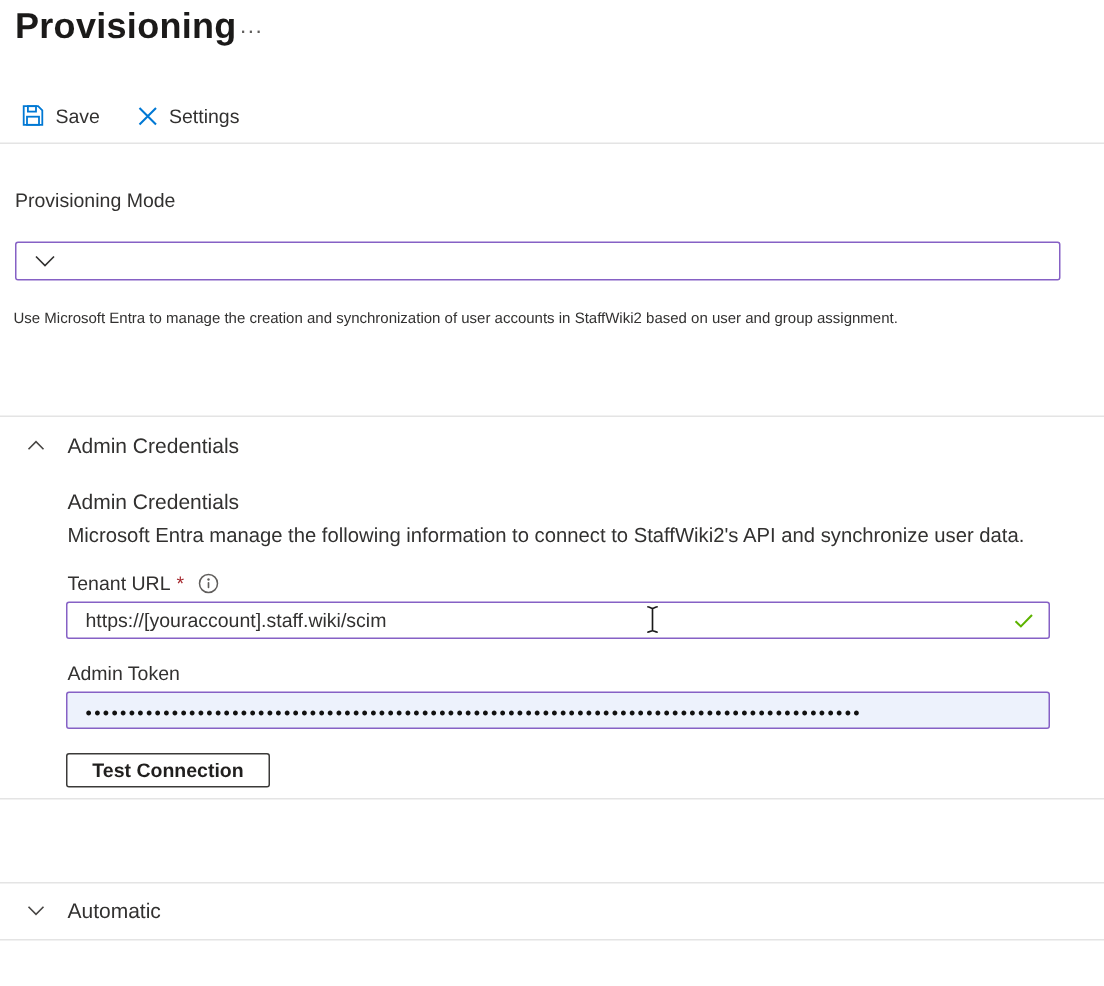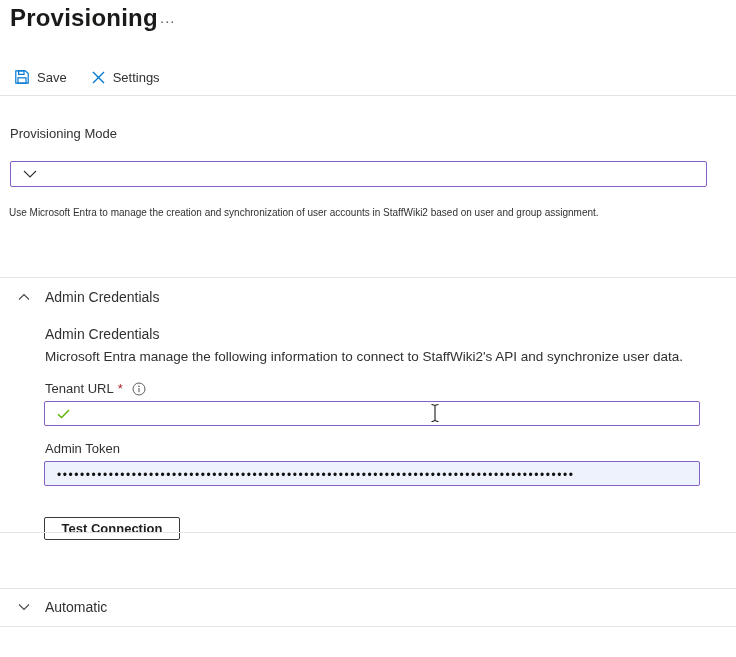--- a/index.html
+++ b/index.html
@@ -46,21 +46,21 @@
   .text-input {
     left: 44px; width: 656px; height: 25px;
     border: 1px solid #8661c5; border-radius: 2px; background: #fff;
     display: flex; align-items: center; padding: 0 10px 0 12px;
     font-size: 13px; color: #323130;
   }
   .text-input .t-val { flex: 1; white-space: nowrap; overflow: hidden; }
   .secret-input { background: #edf2fc; }
   .secret-input .t-val { letter-spacing: 1.55px; font-size: 12px; color: #111; margin-top: 2px; }
   .btn {
-    left: 44px; top: 517px; width: 136px; height: 23px;
+    left: 44px; top: 502px; width: 136px; height: 23px;
     background: #fff; border: 1px solid #3b3a39; border-radius: 2px;
     font-size: 13px; font-weight: 700; color: #201f1e;
     display: flex; align-items: center; justify-content: center; cursor: pointer;
   }
   .cursor-ibeam { left: 430px; top: 403px; pointer-events: none; }
 </style>
 </head>
 <body>
 
 <div class="abs page-title">Provisioning</div>
@@ -119,20 +119,21 @@
   <span class="req">*</span>
   <span class="info-icon">
     <svg width="14" height="14" viewBox="0 0 14 14">
       <circle cx="7" cy="7" r="6" fill="none" stroke="#605e5c" stroke-width="1"></circle>
       <circle cx="7" cy="4.3" r="0.8" fill="#605e5c"></circle>
       <rect x="6.45" y="6" width="1.1" height="4.2" rx="0.5" fill="#605e5c"></rect>
     </svg>
   </span>
 </div>
 <div class="abs text-input" style="top:401px">
+  <span class="t-val">https://[youraccount].staff.wiki/scim</span>
   <span style="display:inline-flex">
     <svg width="13" height="10" viewBox="0 0 13 10">
       <path d="M1 5.2 L4.6 8.6 L12 1" fill="none" stroke="#5db300" stroke-width="1.4"></path>
     </svg>
   </span>
 </div>
 
 <div class="abs cursor-ibeam">
   <svg width="10" height="20" viewBox="0 0 10 20">
     <path d="M5 2.5 V17.5 M1.5 1.5 C3.2 1.5 4 2.5 5 2.5 C6 2.5 6.8 1.5 8.5 1.5 M1.5 18.5 C3.2 18.5 4 17.5 5 17.5 C6 17.5 6.8 18.5 8.5 18.5" fill="none" stroke="#1a1a1a" stroke-width="1.1"></path>

